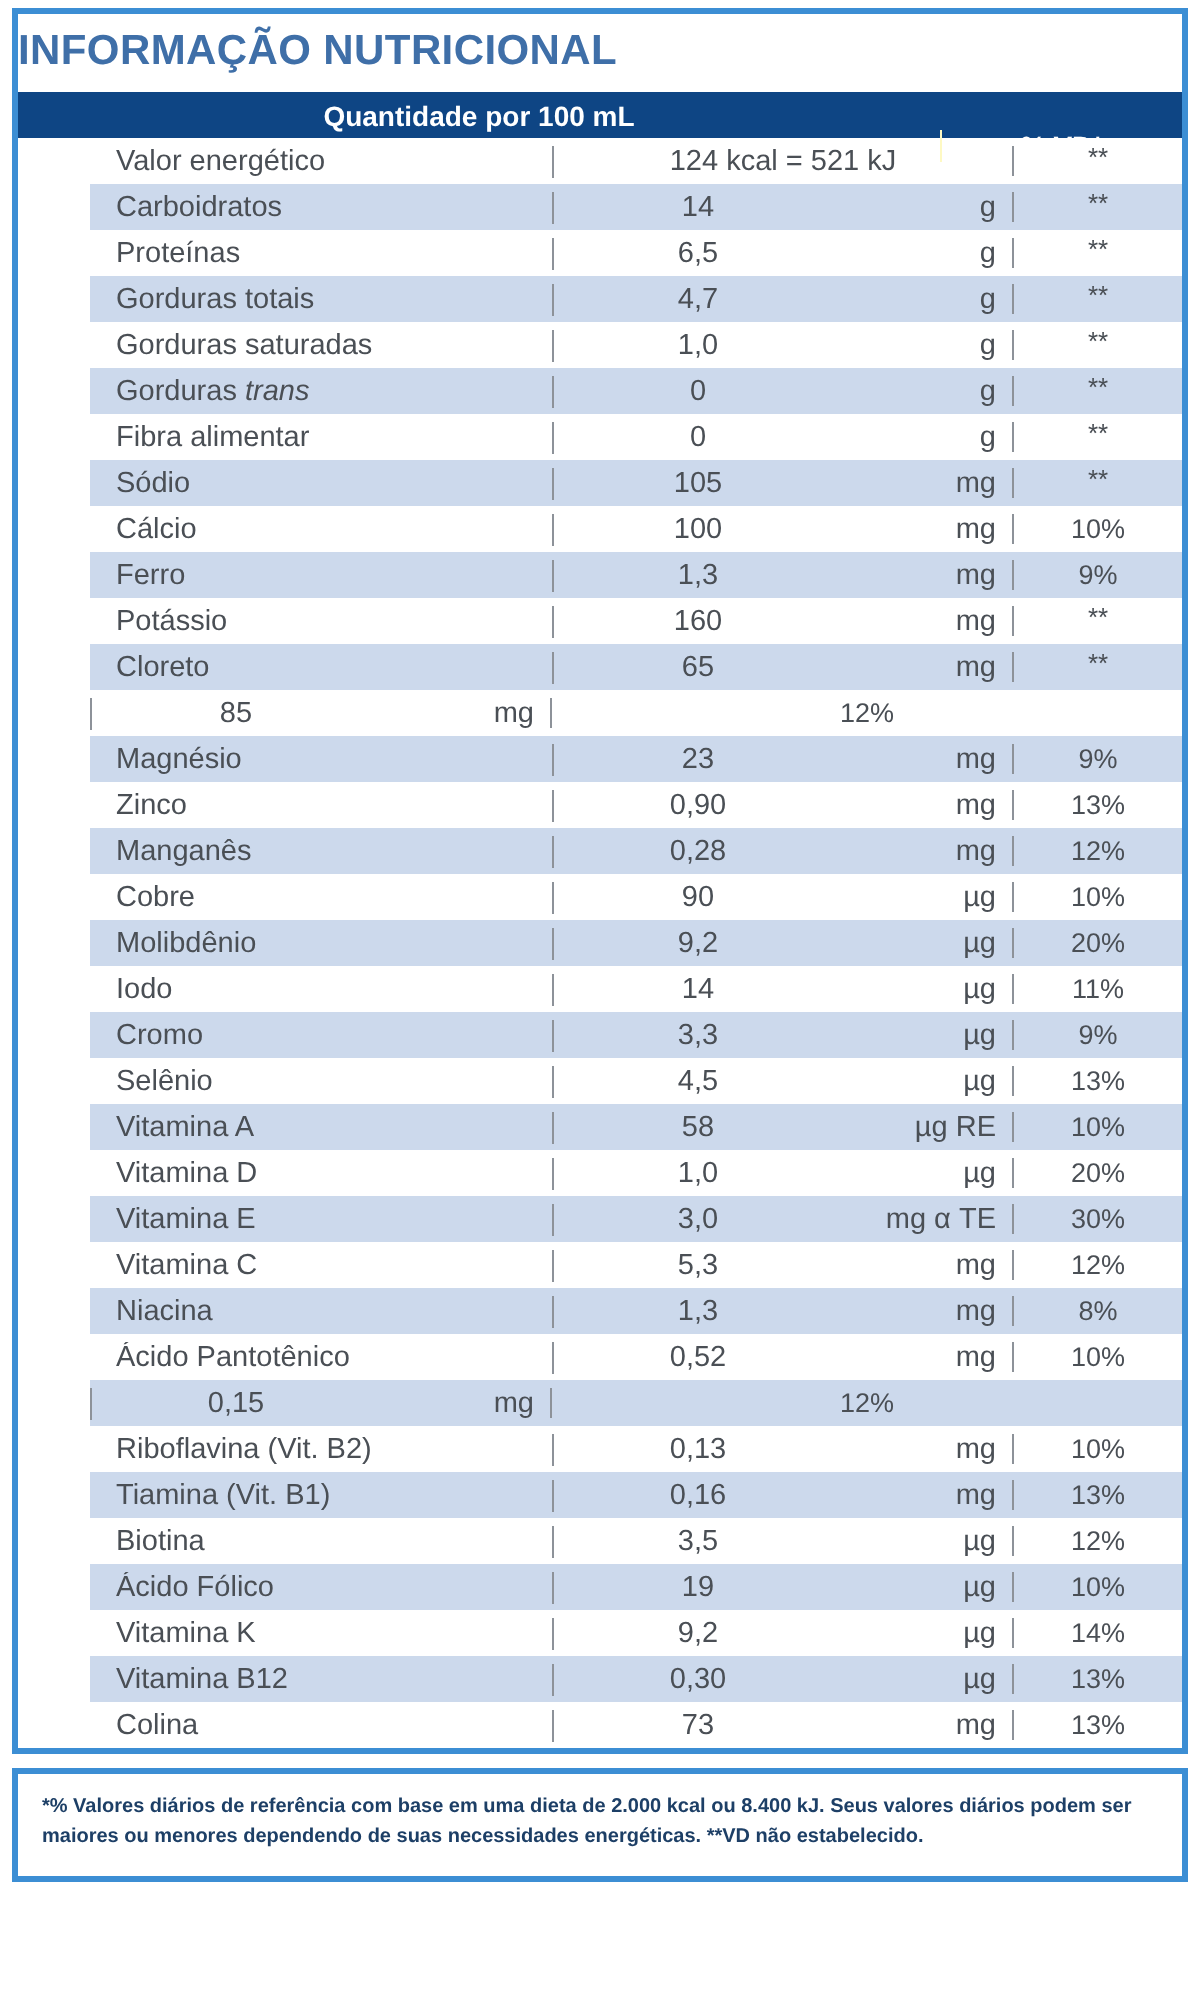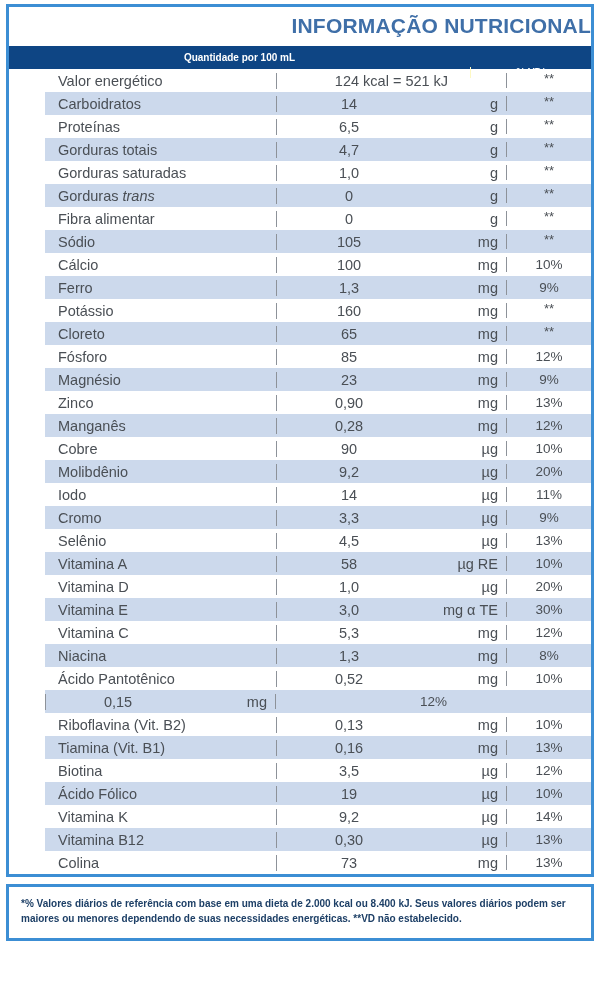--- a/index.html
+++ b/index.html
@@ -21,37 +21,37 @@
     padding: 4px 6px 0 6px;
   }
   
   .panel {
     border: 3px solid #3c8ed4;
     background: #ffffff;
     box-sizing: border-box;
     width: 588px;
   }
   .title-bar {
-    text-align: right;
+    text-align: left;
     padding: 7px 0 8px 0;
     background: #ffffff;
   }
   .title-bar .title {
     color: #3f6fa8;
     font-size: 21px;
     font-weight: bold;
     letter-spacing: 0.2px;
   }
   
   .thead {
     display: flex;
     background: #0e4584;
     color: #ffffff;
     font-weight: bold;
-    font-size: 10px;
+    font-size: 14px;
     height: 23px;
     align-items: center;
   }
   .thead .h-left {
     flex: 0 0 461px;
     text-align: center;
     padding-left: 0;
     box-sizing: border-box;
   }
   .thead .h-right {
@@ -215,21 +215,20 @@
           <div class="c-unit">mg</div>
           <div class="c-vd"><span class="stars">**</span></div>
         </div>
         <div class="row alt">
           <div class="c-name">Cloreto</div>
           <div class="c-value">65</div>
           <div class="c-unit">mg</div>
           <div class="c-vd"><span class="stars">**</span></div>
         </div>
         <div class="row plain">
-          <div class="c-name">Fósforo</div>
           <div class="c-value">85</div>
           <div class="c-unit">mg</div>
           <div class="c-vd">12%</div>
         </div>
         <div class="row alt">
           <div class="c-name">Magnésio</div>
           <div class="c-value">23</div>
           <div class="c-unit">mg</div>
           <div class="c-vd">9%</div>
         </div>

